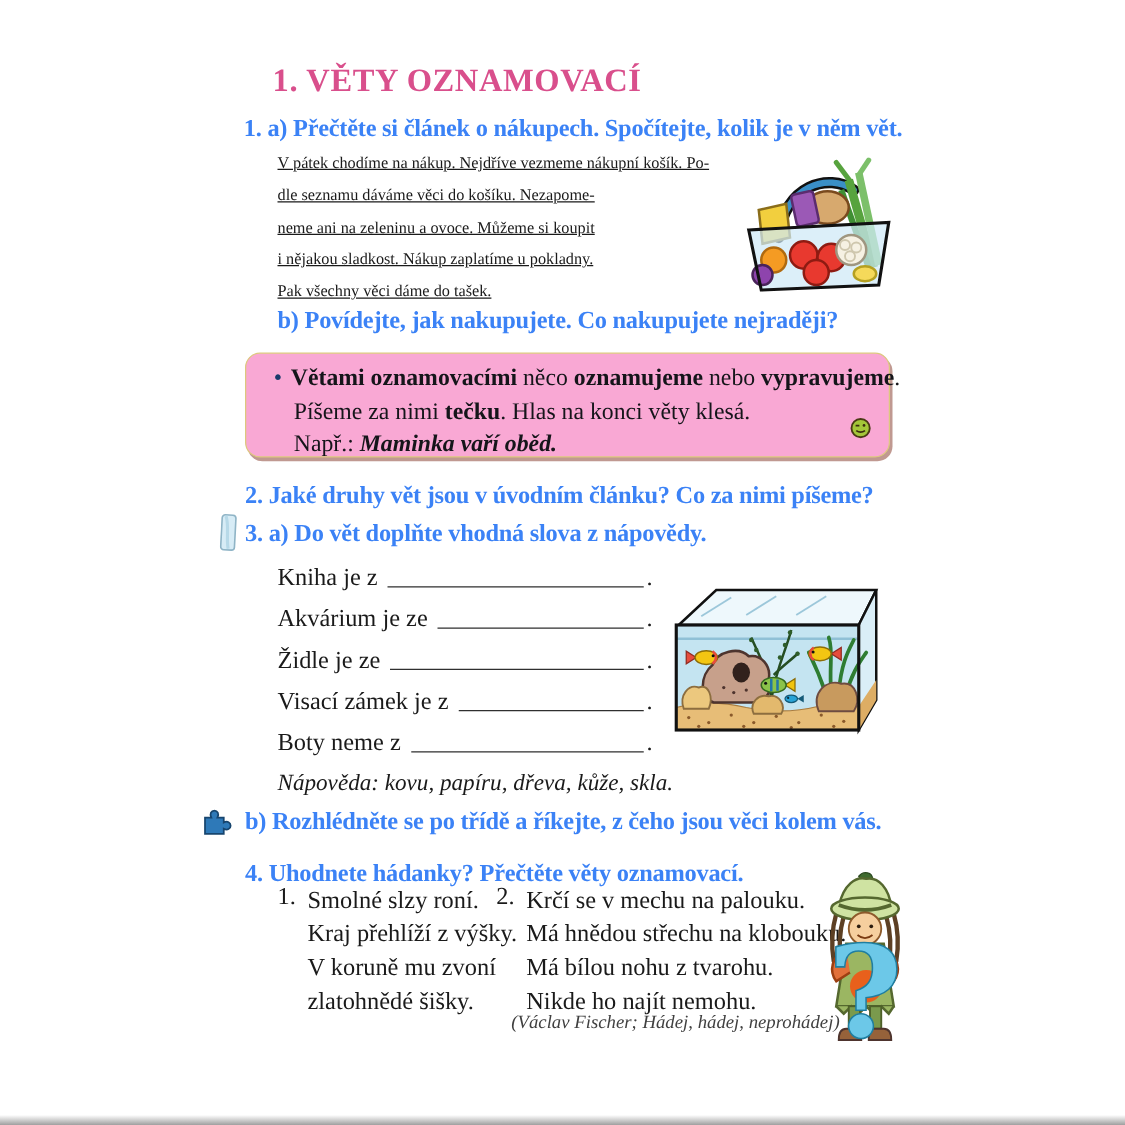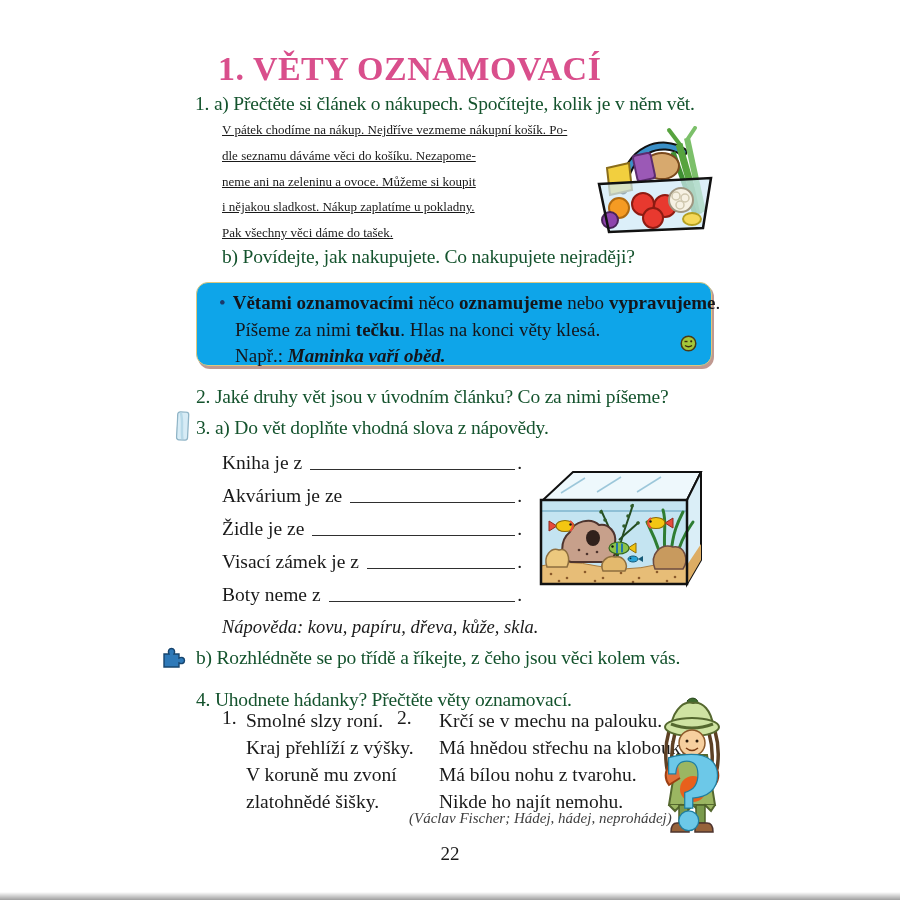--- a/index.html
+++ b/index.html
@@ -1,24 +1,24 @@
 <!DOCTYPE html>
 <html><head>
 <meta charset="utf-8">
 <style>
   html,body{margin:0;padding:0;}
   .page{position:relative;width:900px;height:900px;background:#ffffff;overflow:hidden;
         font-family:"Liberation Serif",serif;color:#1a1a1a;}
   .abs{position:absolute;white-space:nowrap;}
-  .title{font-size:34px;font-weight:bold;color:#d94f8c;letter-spacing:.5px;}
-  .h-blue{font-size:19.5px;font-weight:normal;color:#14532d;letter-spacing:-.2px;}
+  .title{font-size:26px;font-weight:bold;color:#d94f8c;letter-spacing:.5px;}
+  .h-blue{font-size:19.5px;font-weight:bold;color:#3b82f6;letter-spacing:-.2px;}
   .body-text{font-size:13px;line-height:25.8px;text-decoration:underline;}
   .para-line{white-space:nowrap;}
   .infobox{position:absolute;left:196px;top:282px;width:514px;height:82px;
-           background:#0ea5e9;border:1px solid #ddc87e;border-radius:12px;
+           background:#f9a8d4;border:1px solid #ddc87e;border-radius:12px;
            box-shadow:2px 3px 0 rgba(140,70,55,.55);}
   .box-inner{padding:7px 16px 6px 22px;font-size:19px;line-height:26.6px;color:#15151a;}
   .box-line{padding-left:16px;white-space:nowrap;}
   .box-line.first{text-indent:-16px;}
   .bullet{color:#1b3a6b;margin-right:7px;}
   .bold{font-weight:bold;}
   .bi{font-weight:bold;font-style:italic;}
   .fillin-row{position:absolute;left:222px;width:300px;display:flex;align-items:flex-end;
               font-size:19.5px;}
   .fillin-label{white-space:nowrap;}
@@ -235,21 +235,21 @@
 
   <div class="abs riddle-num" style="left:222px;top:707px;">1.</div>
   <div class="abs riddle-lines" style="left:246px;top:707px;">
     <div>Smolné slzy roní.</div>
     <div>Kraj přehlíží z výšky.</div>
     <div>V koruně mu zvoní</div>
     <div>zlatohnědé šišky.</div>
   </div>
 
   <div class="abs riddle-num" style="left:397px;top:707px;">2.</div>
-  <div class="abs riddle-lines" style="left:439px;top:707px;">
+  <div class="abs riddle-lines" style="left:421px;top:707px;">
     <div>Krčí se v mechu na palouku.</div>
     <div>Má hnědou střechu na klobouku.</div>
     <div>Má bílou nohu z tvarohu.</div>
     <div>Nikde ho najít nemohu.</div>
   </div>
 
   <div class="abs attribution" style="left:409px;top:810px;">(Václav Fischer; Hádej, hádej, neprohádej)</div>
 
   <div class="abs" style="left:653px;top:697px;">
     <svg width="78" height="150" viewBox="0 0 78 150">
@@ -273,16 +273,15 @@
       <path d="M54,62 C66,68 68,80 62,88 L51,81" fill="#e2703a" stroke="#9c3f12" stroke-width="2"></path>
       <rect x="26" y="108" width="9" height="18" fill="#7a9a4d" stroke="#4e6029" stroke-width="1.5"></rect>
       <rect x="43" y="108" width="9" height="18" fill="#7a9a4d" stroke="#4e6029" stroke-width="1.5"></rect>
       <path d="M24,126 L36,126 L36,135 L18,135 C18,129 20,126 24,126 Z" fill="#96623a" stroke="#4e342e" stroke-width="1.5"></path>
       <path d="M42,126 L54,126 C58,126 60,129 60,135 L42,135 Z" fill="#96623a" stroke="#4e342e" stroke-width="1.5"></path>
       <circle cx="40" cy="92" r="13" fill="#e8601c"></circle>
       <text x="39" y="132" text-anchor="middle" font-family="DejaVu Serif, serif" font-weight="bold" font-size="100" fill="#6cc8e8" stroke="#1f7ea0" stroke-width="2.5" paint-order="stroke">?</text>
     </svg>
   </div>
 
-  <div class="abs pagenum" style="top:843px;">22</div>
 
   <div class="scan-bottom"></div>
 </div>
 
 </body></html>

